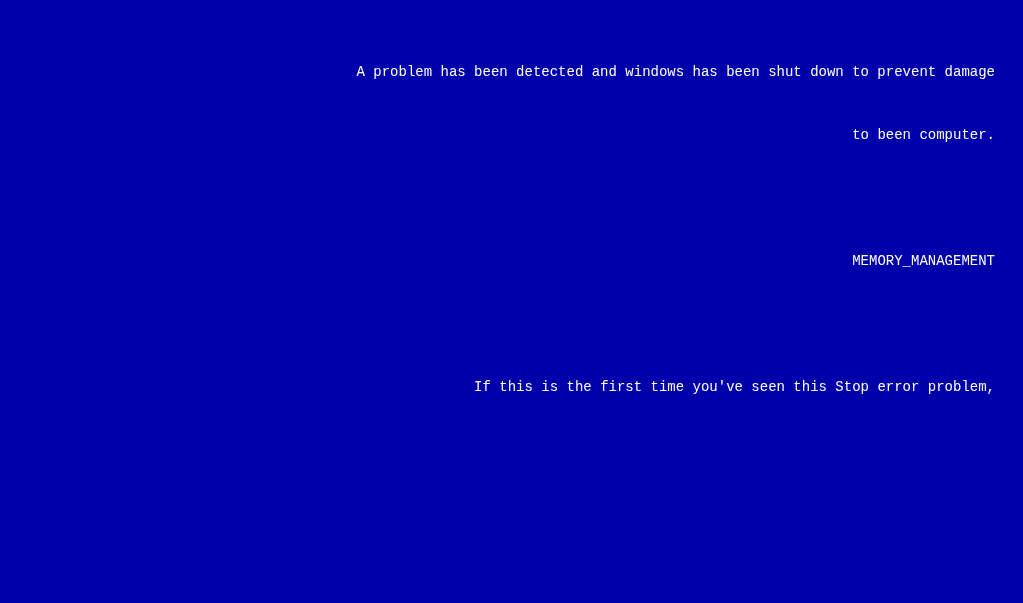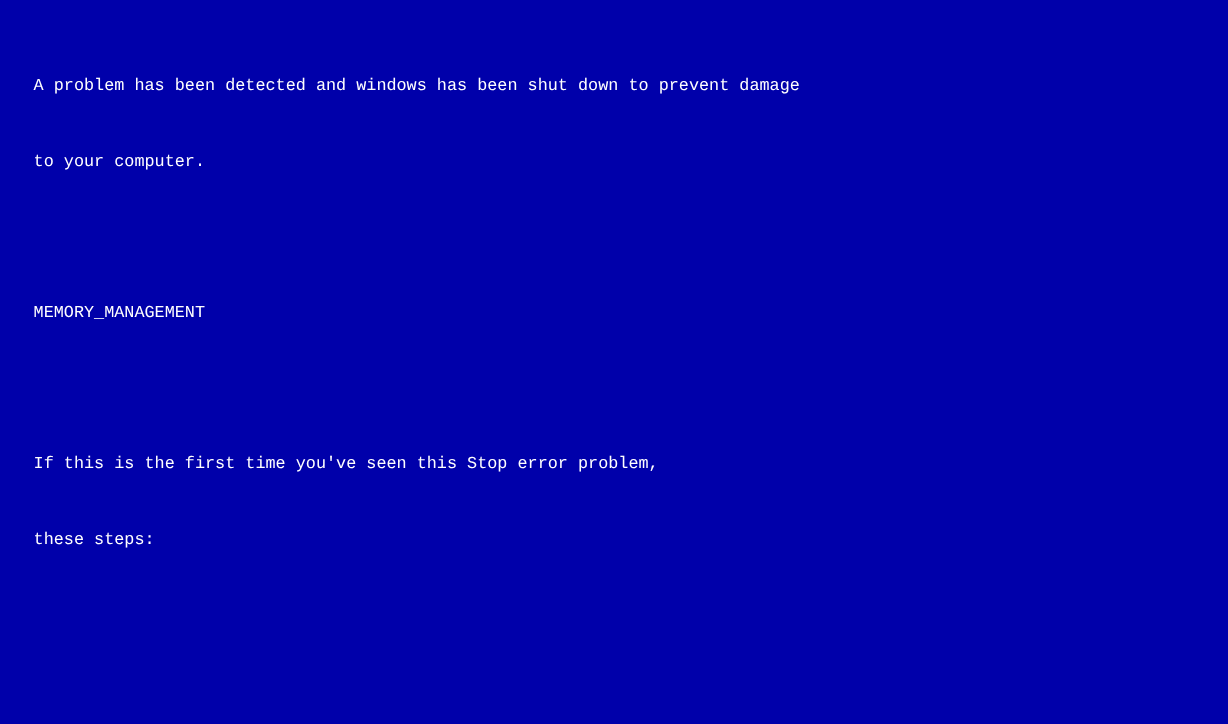--- a/index.html
+++ b/index.html
@@ -22,42 +22,42 @@
       width: 1023px;
       height: 603px;
       background-color: #0000AA;
       padding: 20px 28px;
       font-family: 'Courier New', Courier, monospace;
       font-size: 14px;
       color: #FFFFFF;
       line-height: 1.5;
       white-space: pre-wrap;
       word-break: break-all;
+      text-align: right;
     }
 
     .bsod-text {
       display: block;
     }
 
     .spacer {
       display: block;
       height: 1.5em;
     }
   </style>
 </head>
 <body>
 
 <div class="bsod-screen">
   <span class="bsod-text">A problem has been detected and windows has been shut down to prevent damage</span>
-  <span class="bsod-text">to your computer.</span>
+  <span class="bsod-text">to been computer.</span>
   <span class="spacer"></span>
   <span class="bsod-text">MEMORY_MANAGEMENT</span>
   <span class="spacer"></span>
   <span class="bsod-text">If this is the first time you've seen this Stop error problem,</span>
-  <span class="bsod-text">these steps:</span>
   <span class="spacer"></span>
   
   
   
   
   
   
   
   
   

